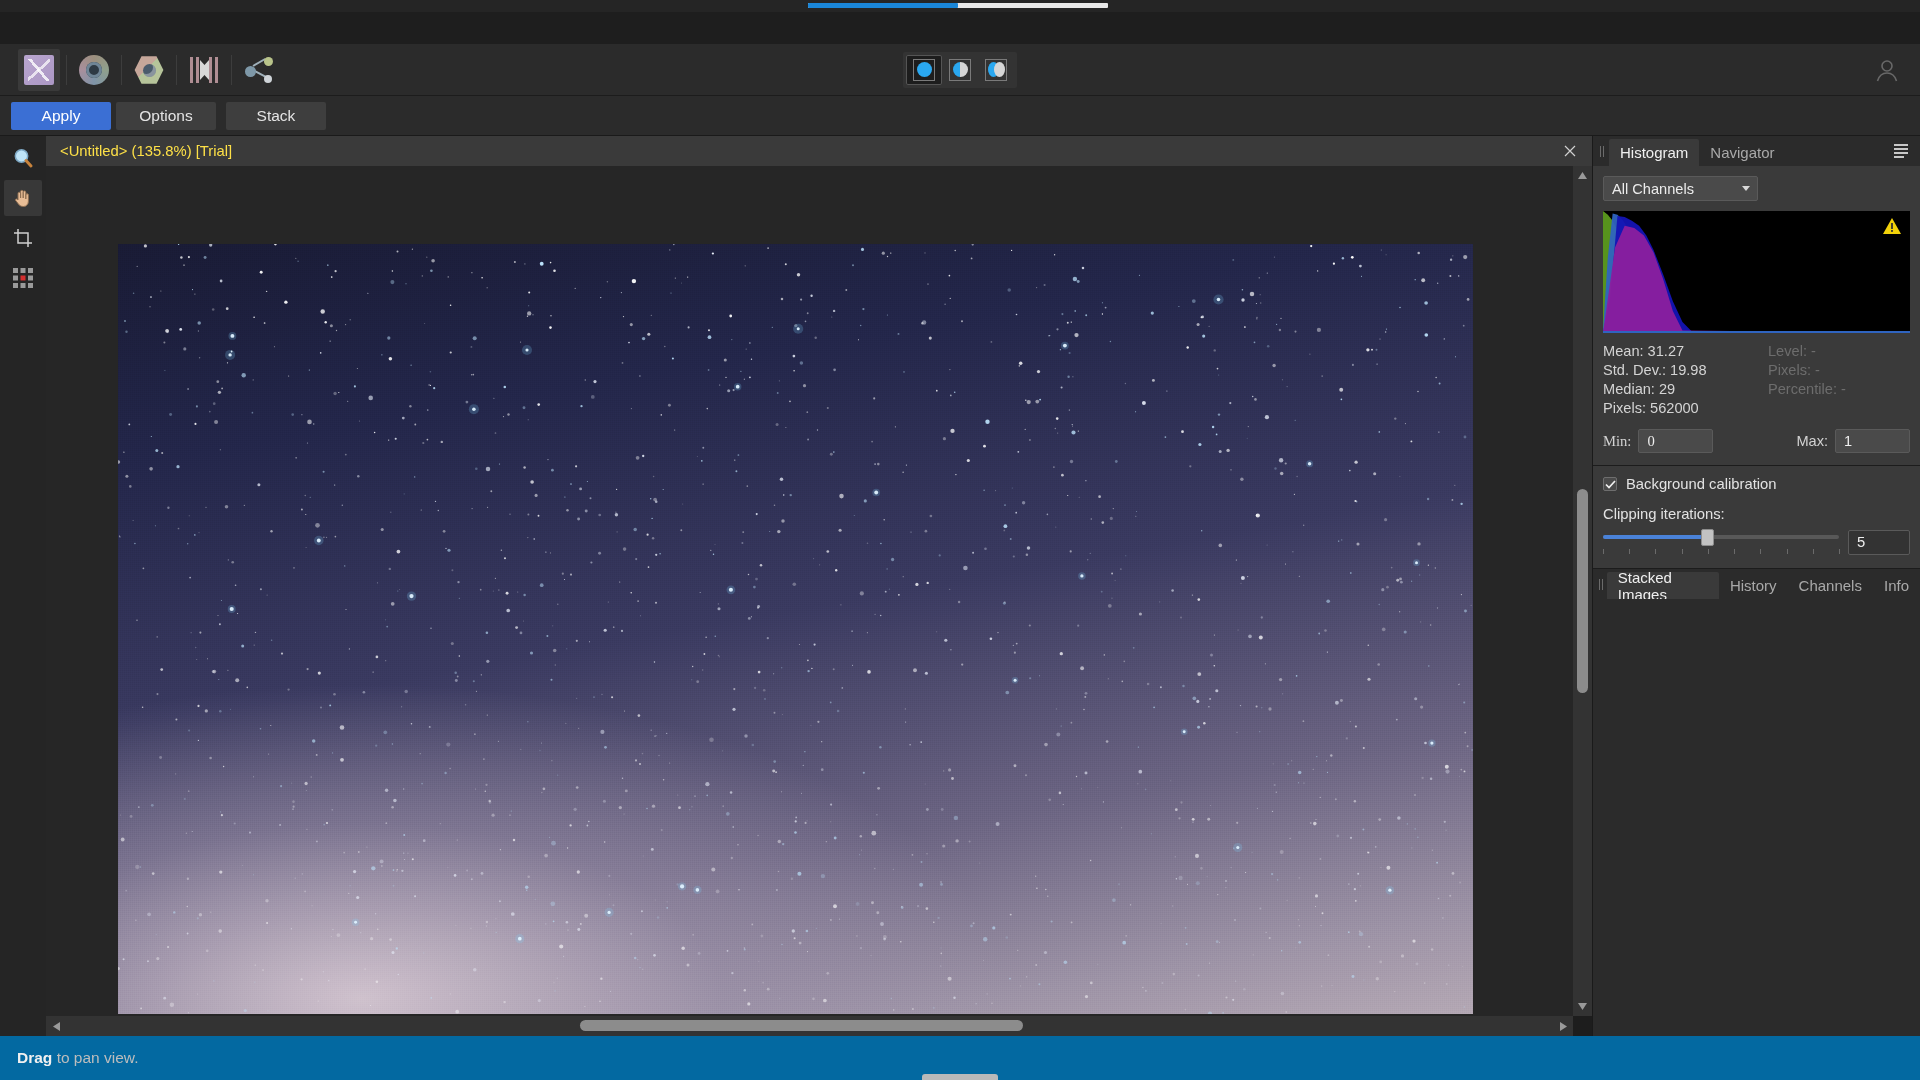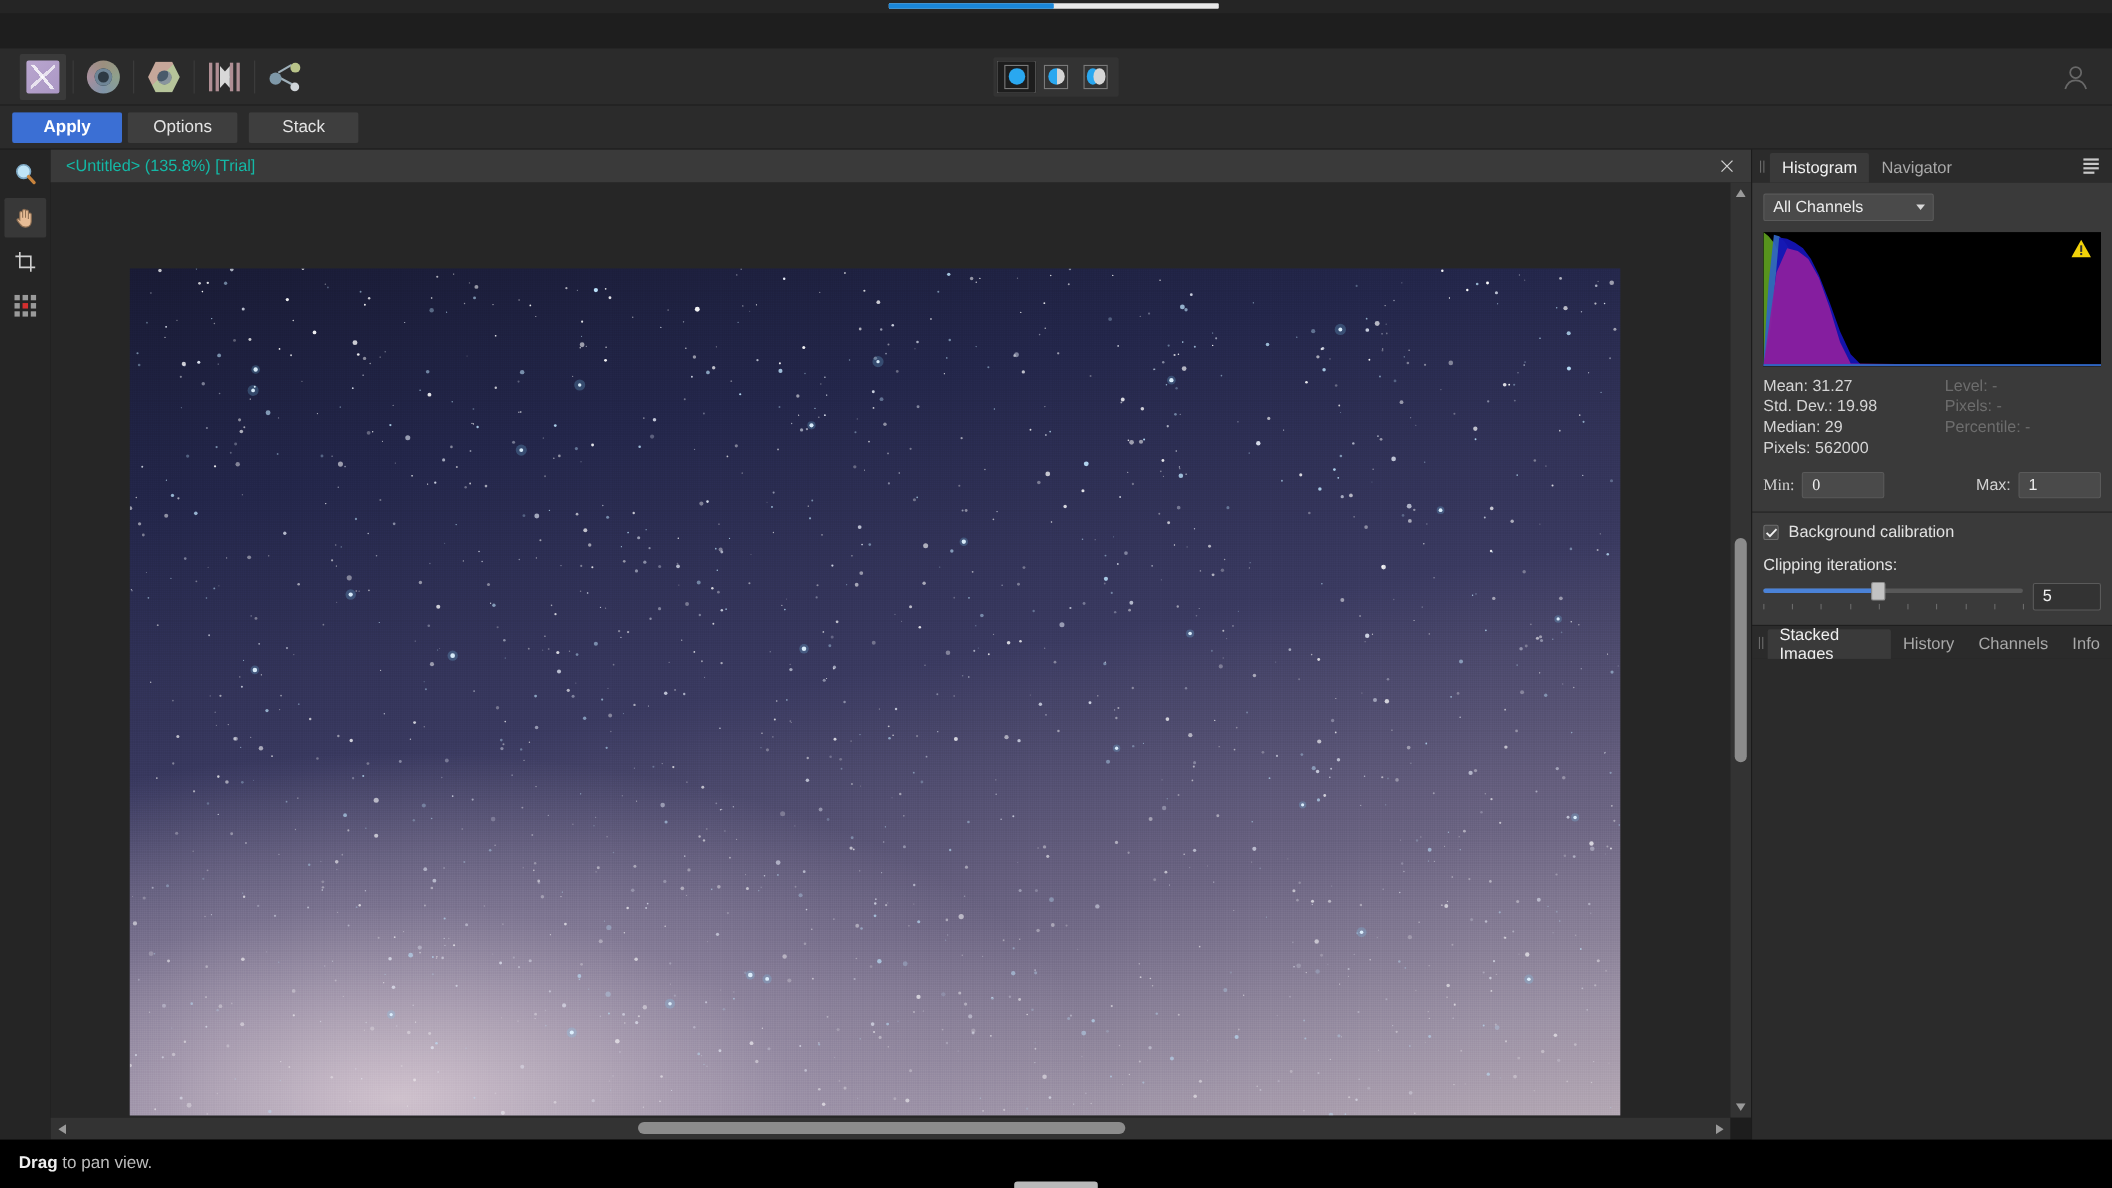--- a/index.html
+++ b/index.html
@@ -106,34 +106,34 @@
   .avatar { position:absolute; right:18px; top:50%; transform:translateY(-50%);
             width:30px; height:30px; opacity:.55; }
 
   
   .cmdbar { position:absolute; left:0; top:96px; width:1920px; height:40px;
             background:#2b2b2b; border-bottom:1px solid #1a1a1a; display:flex;
             align-items:center; padding-left:11px; gap:5px; }
   .btn { height:28px; min-width:100px; padding:0 14px; border-radius:2px;
          background:#3e3e3e; color:#e4e4e4; font-size:15.5px; display:flex;
          align-items:center; justify-content:center; border:1px solid transparent; }
-  .btn.primary { background:#3b6fd4; color:#fff;font-weight:bold; }
+  .btn.primary { background:#3b6fd4; color:#fff; }
   .btn.stack { margin-left:5px; }
 
   
   .toolrail { position:absolute; left:0; top:136px; width:46px; bottom:0; background:#252525; }
   .tool { width:38px; height:36px; margin:4px 4px 0 4px; border-radius:2px;
           display:flex; align-items:center; justify-content:center; }
   .tool.active { background:#383838; }
 
   
   .docarea { position:absolute; left:46px; top:136px; right:328px; bottom:44px; background:#1d1d1d; }
   .doctab { position:absolute; left:0; top:0; right:0; height:30px; background:#3a3a3a;
             display:flex; align-items:center; }
-  .doctab .title { margin-left:14px; font-size:14.8px; color:#14b8a6; }
+  .doctab .title { margin-left:14px; font-size:14.8px; color:#fde047; }
   .doctab .x { position:absolute; right:10px; top:0; height:30px; width:24px;
                display:flex; align-items:center; justify-content:center; }
 
   .canvaswrap { position:absolute; left:0; top:30px; right:19px; bottom:20px;
                 background:#262626; overflow:hidden; }
 
   .photo { position:absolute; left:72px; top:78px; width:1355px; height:770px;
            background:
              radial-gradient(ellipse 70% 60% at 18% 98%, rgba(214,200,210,.92) 0%, rgba(168,156,178,.45) 38%, rgba(0,0,0,0) 68%),
              linear-gradient(170deg, #191b35 0%, #23264a 22%, #3a3a60 48%, #6b6482 72%, #9d93a6 90%, #b4a8b4 100%);
@@ -212,21 +212,21 @@
   .sknob-sq { position:absolute; width:13px; height:17px; background:#c2c2c2; border:1px solid #8d8d8d;
               border-radius:2px; }
   .ticks { position:relative; height:7px; margin-top:3px; }
   .ticks i { position:absolute; top:0; width:1px; height:5px; background:#6a6a6a; }
   .numfld { width:62px; height:25px; background:#333; border:1px solid #5a5a5a; border-radius:2px;
             display:flex; align-items:center; padding:0 8px; font-size:14.8px; color:#efefef; }
 
   .emptypanel { background:#2b2b2b; height:440px; position:relative; }
 
   
-  .statusbar { position:absolute; left:0; right:0; bottom:0; height:44px; background:#000000;
+  .statusbar { position:absolute; left:0; right:0; bottom:0; height:44px; background:#0369a1;
                display:flex; align-items:center; }
   .statusbar .msg { margin-left:17px; font-size:15.5px; color:#bdbdbd; }
   .statusbar .msg b { color:#f0f0f0; font-weight:bold; }
   .taskbar-hint { position:absolute; left:50%; transform:translateX(-50%); bottom:0;
                   width:76px; height:6px; background:#b9b9b9; border-radius:3px 3px 0 0; }
 </style>
 </head>
 <body>
 
 <div id="app">

